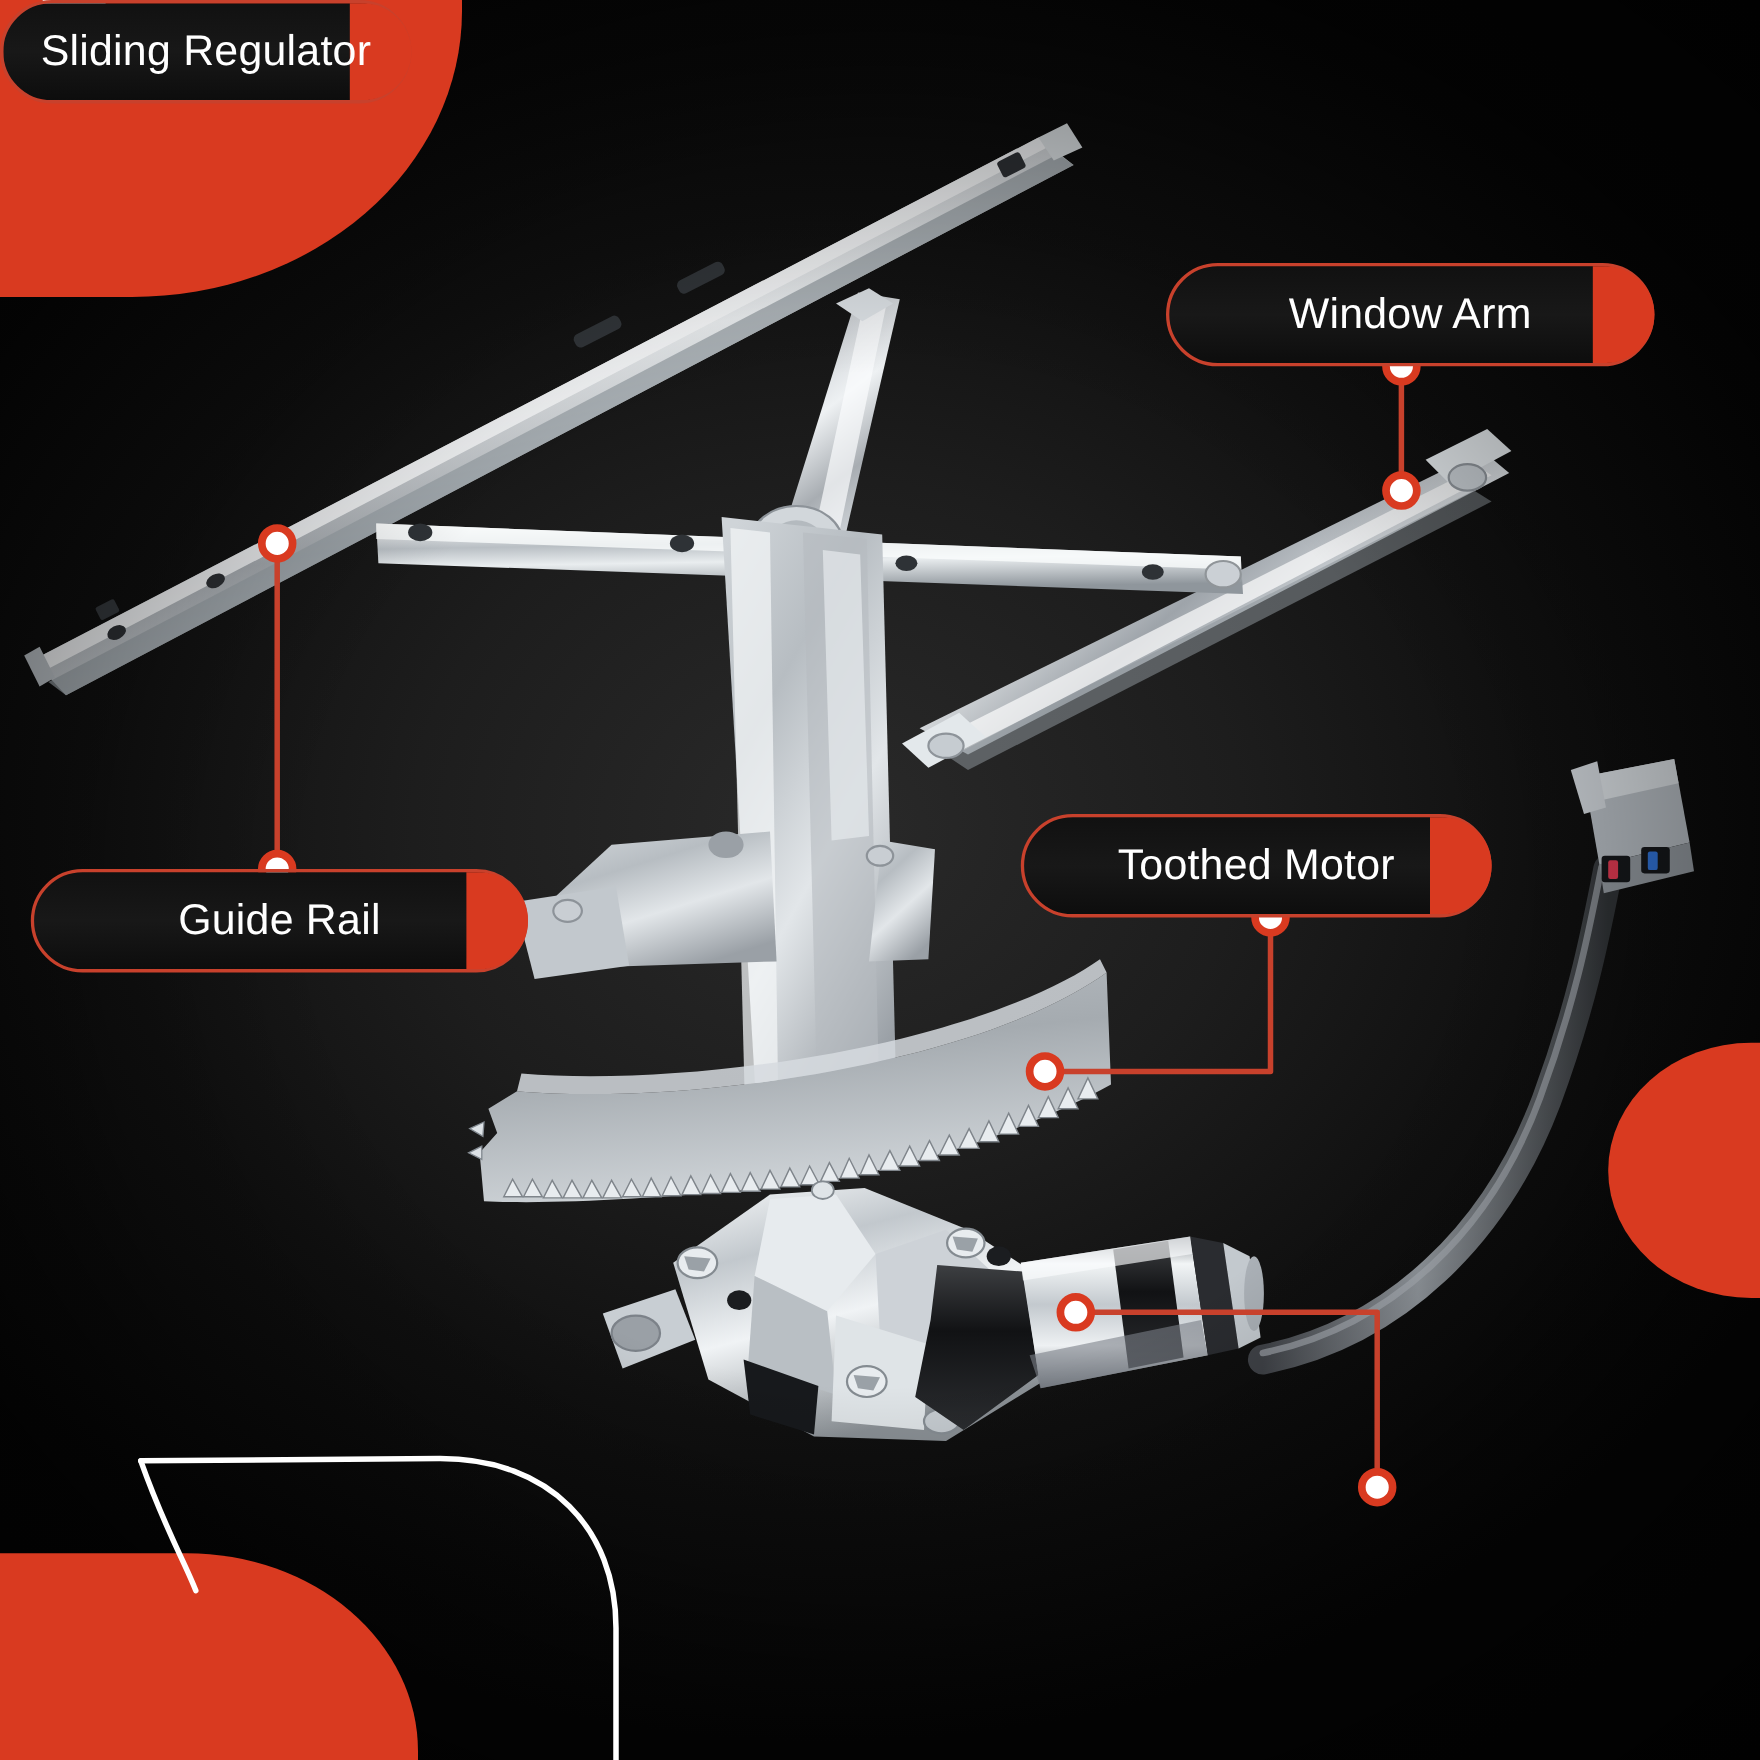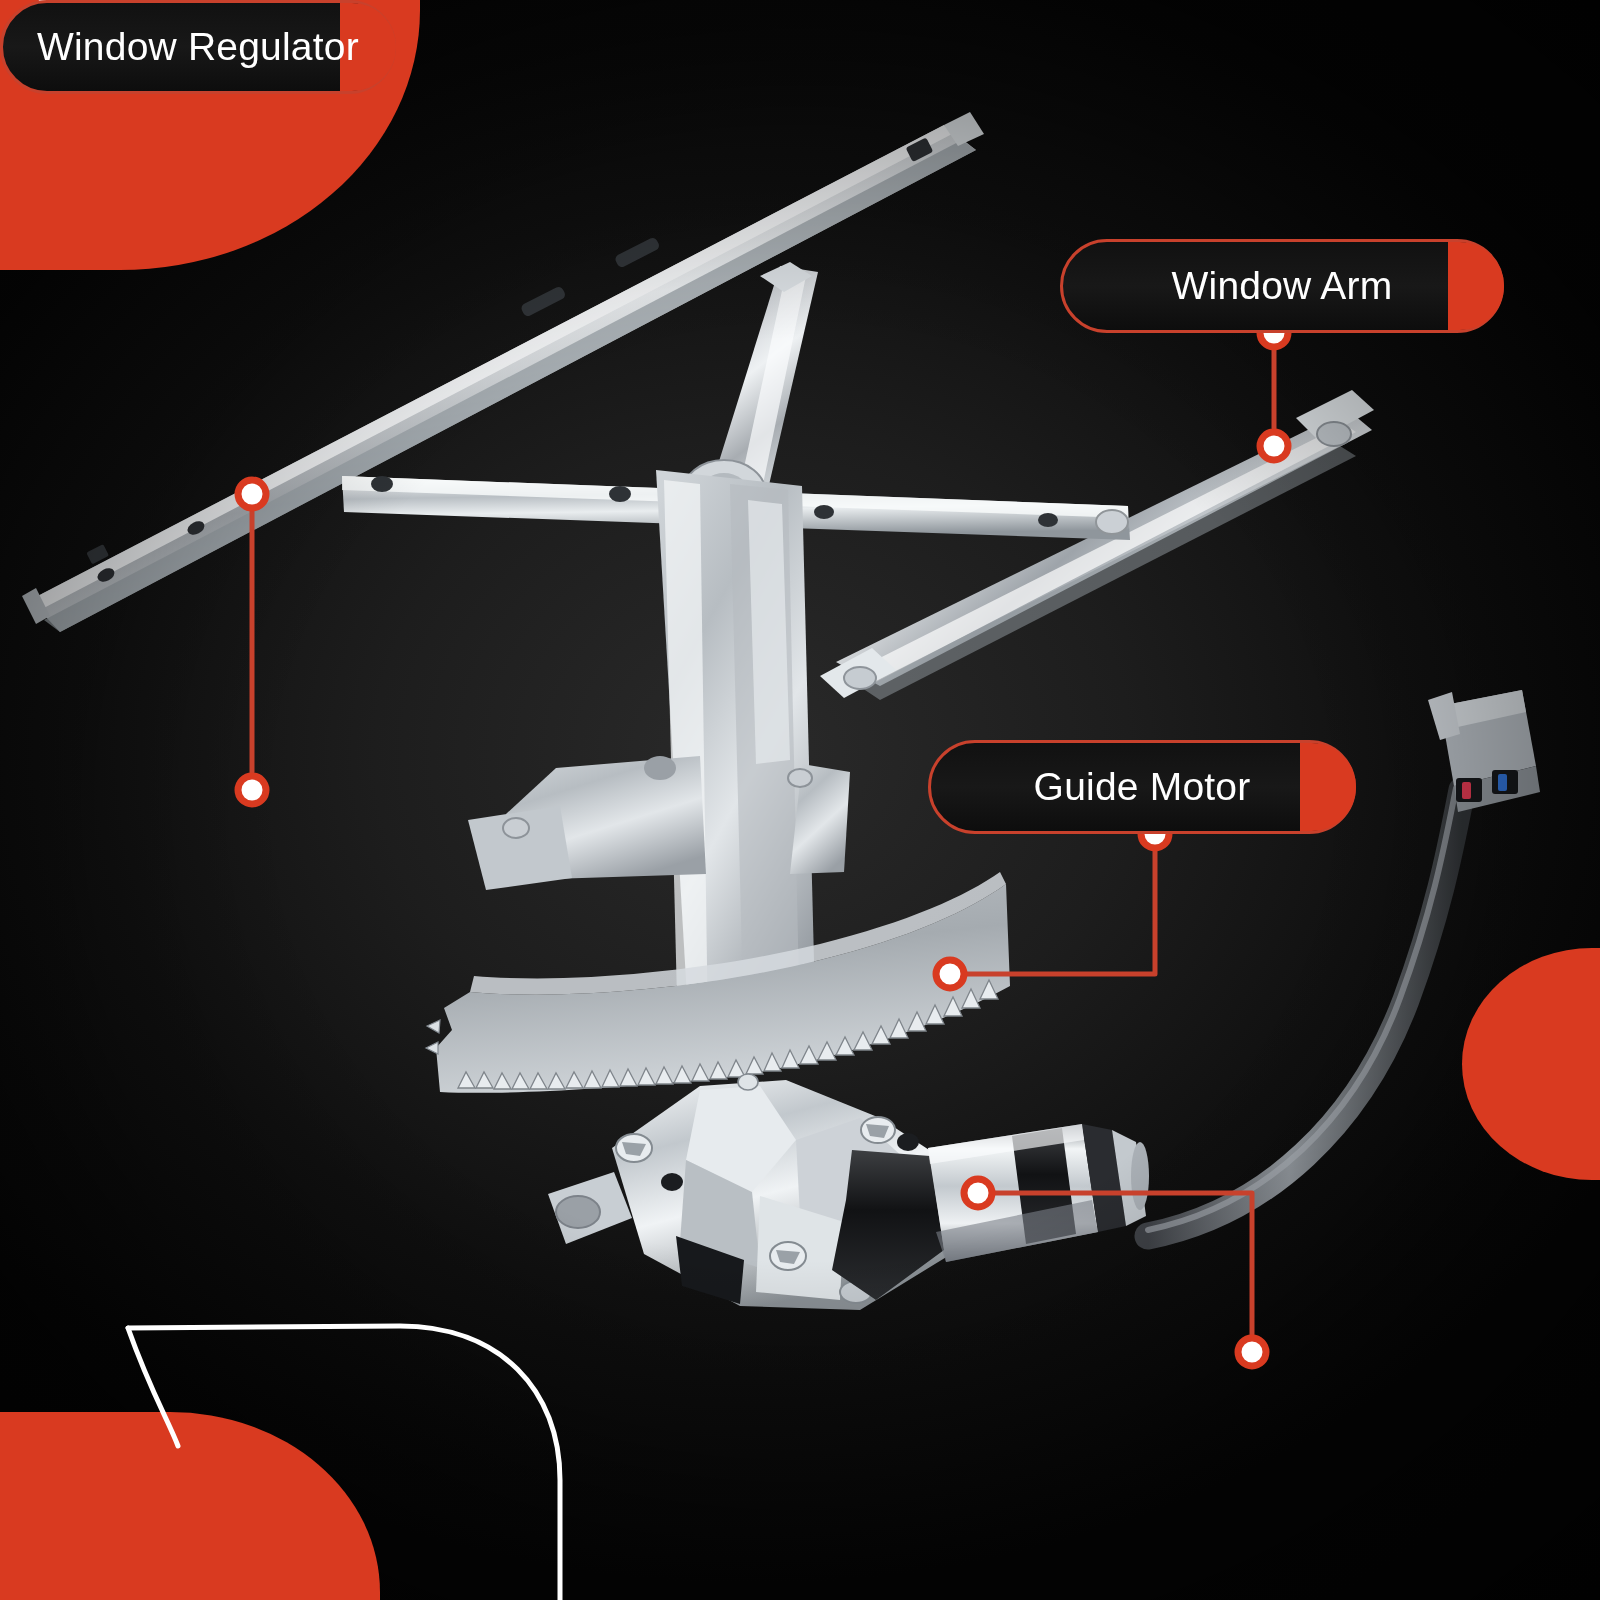--- a/index.html
+++ b/index.html
@@ -349,24 +349,28 @@
       <circle cx="978" cy="1193" r="14" fill="#fff" stroke="#d93a20" stroke-width="7"></circle>
       <circle cx="1252" cy="1352" r="14" fill="#fff" stroke="#d93a20" stroke-width="7"></circle>
     </g>
   </svg>
 
   <div class="pill" id="pill-sliding-arm">
     <span class="label">Window Arm</span>
     <span class="tab"></span>
   </div>
 
+  <div class="pill" id="pill-guide-rail">
+    <span class="label">Guide Rail</span>
+    <span class="tab"></span>
+  </div>
 
   <div class="pill" id="pill-window-motor">
-    <span class="label">Guide Motor</span>
+    <span class="label">Toothed Motor</span>
     <span class="tab"></span>
   </div>
 
   <div class="pill" id="pill-toothed-regulator">
-    <span class="label">Window Regulator</span>
+    <span class="label">Sliding Regulator</span>
     <span class="tab"></span>
   </div>
 
 </div>
 
 </body></html>

